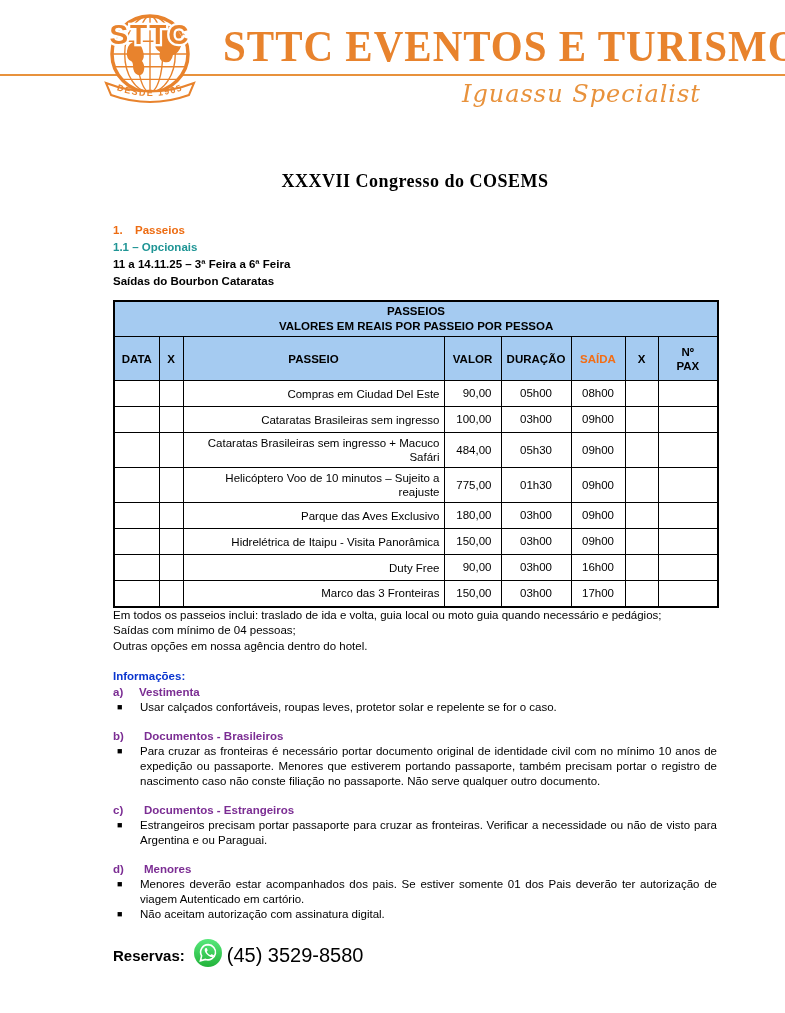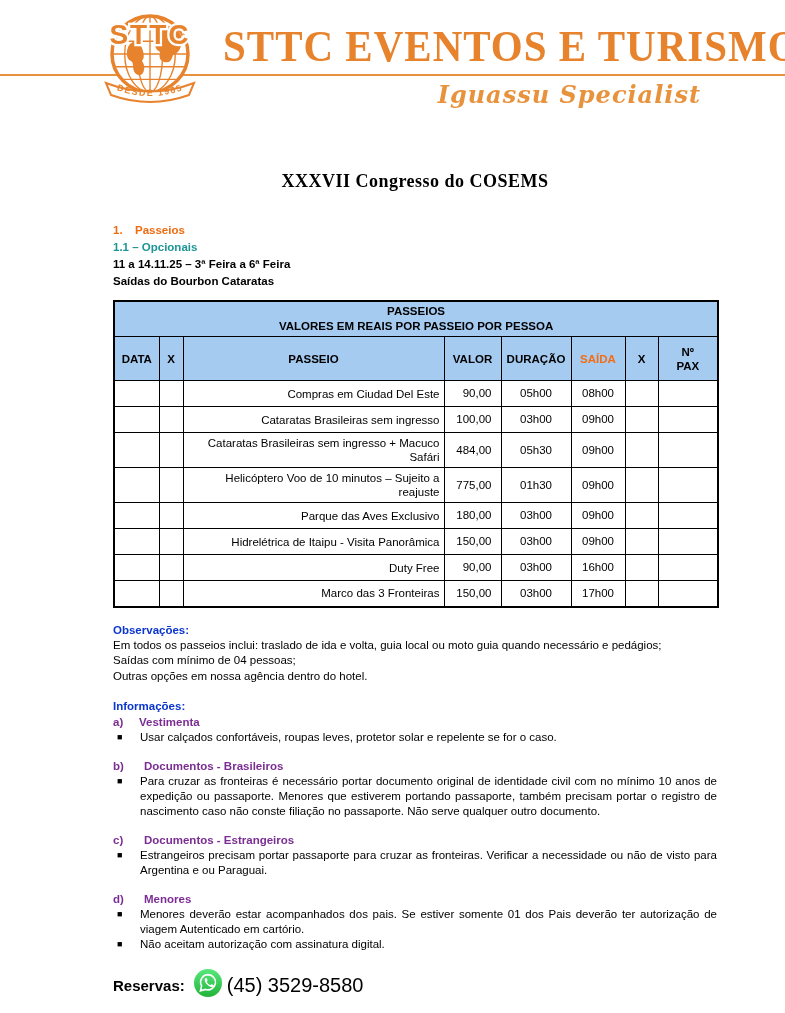--- a/index.html
+++ b/index.html
@@ -21,21 +21,21 @@
   }
   .logo-wrap { position: absolute; left: 90px; top: 6px; width: 120px; height: 106px; z-index: 2; }
   .wordmark {
     position: absolute; left: 223px; top: 20px; z-index: 2;
     font-family: "Liberation Serif", serif; font-weight: bold;
     font-size: 41px; color: #e8832d; letter-spacing: 1px; white-space: nowrap;
     transform: scaleY(1.08); transform-origin: top left;
   }
   .tagline {
     position: absolute; right: 84px; top: 80px; z-index: 2;
-    font-family: "DejaVu Serif", serif; font-style: italic; font-weight: bold;
+    font-family: "DejaVu Serif", serif; font-style: italic; font-weight: normal;
     font-size: 24px; color: #e8923c; letter-spacing: 1px; white-space: nowrap;
   }
 
   
   .content { margin-left: 113px; width: 604px; font-size: 11.5px; line-height: 15px; }
 
   .doc-title {
     margin-top: 56px;
     text-align: center;
     font-family: Liberation Serif, serif;
@@ -256,21 +256,20 @@
     <td class="cell-passeio">Marco das 3 Fronteiras</td>
     <td class="cell-valor">150,00</td>
     <td class="cell-duracao">03h00</td>
     <td class="cell-saida">17h00</td>
     <td class="cell-x2"></td>
     <td class="cell-pax"></td>
   </tr>
         </tbody>
     </table>
 
-    <div class="obs-heading">Observações:</div>
     <div id="obs-list">
         <div class="obs-line">Em todos os passeios inclui: traslado de ida e volta, guia local ou moto guia quando necessário e pedágios;</div>
         <div class="obs-line">Saídas com mínimo de 04 pessoas;</div>
         <div class="obs-line">Outras opções em nossa agência dentro do hotel.</div>
       </div>
 
     <div class="info-heading-main">Informações:</div>
     <div id="info-list">
         <div class="info-item">
     <div class="item-heading">

